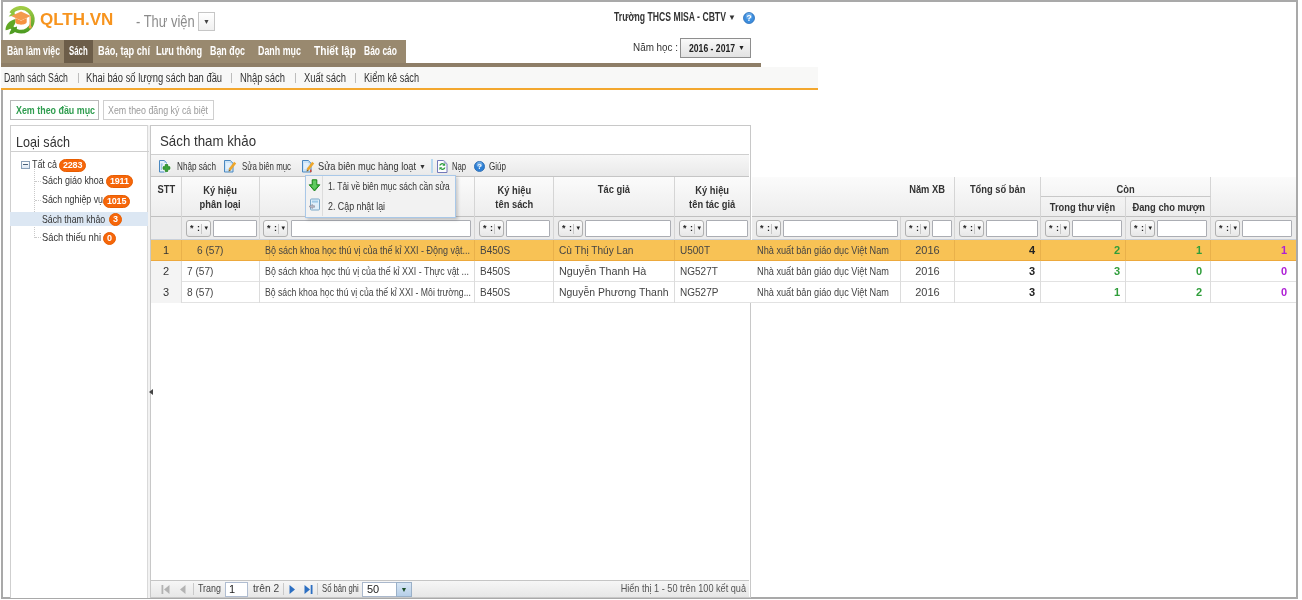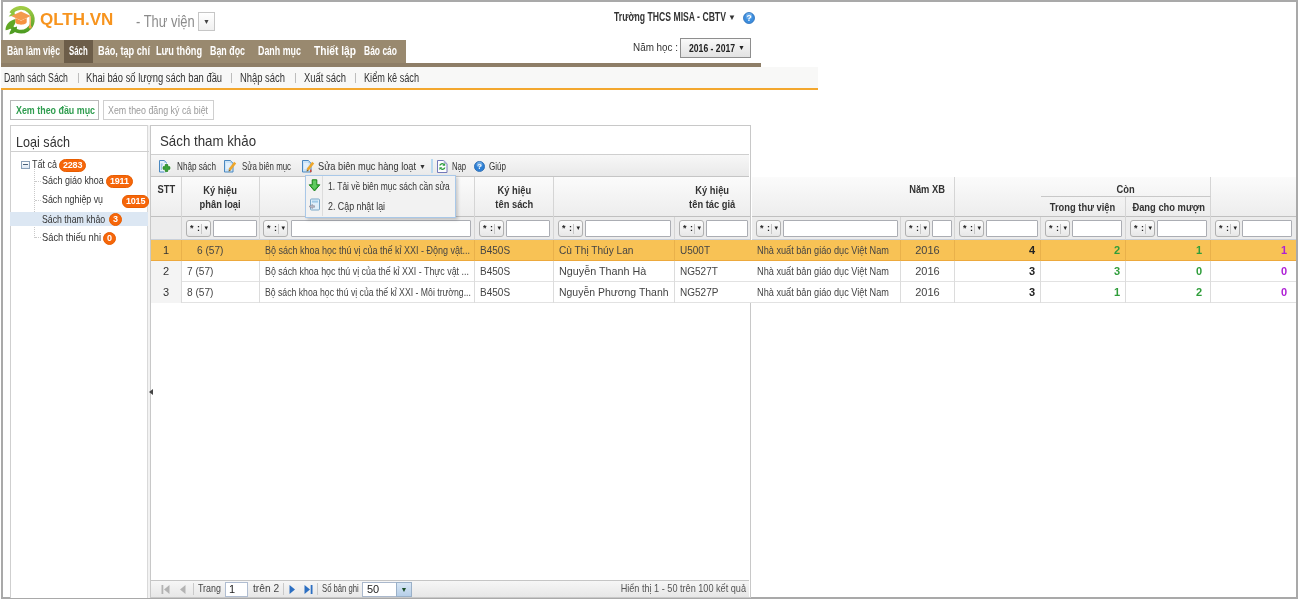--- a/index.html
+++ b/index.html
@@ -96,21 +96,21 @@
   <div class="abs" style="left:35px;top:219px;width:6px;height:1px;border-top:1px dotted #c9c9c9;"></div>
   <div class="abs" style="left:35px;top:237px;width:6px;height:1px;border-top:1px dotted #c9c9c9;"></div>
   <div class="abs" style="left:10px;top:212px;width:138px;height:14px;background:#dce7f3;"></div>
   <div class="abs" style="left:21px;top:161px;width:9px;height:8px;box-sizing:border-box;border:1px solid #8aa0b8;background:linear-gradient(#fff,#dde8f4);"></div>
   <div class="abs" style="left:23px;top:164px;width:5px;height:1px;background:#4a6078;"></div>
   <div class="trow" style="top:155px;left:32px;transform:scaleX(0.78);">Tất cả</div>
   <div class="badge" style="left:59px;top:159px;">2283</div>
   <div class="trow" style="top:171px;left:42px;transform:scaleX(0.78);">Sách giáo khoa</div>
   <div class="badge" style="left:106px;top:175px;">1911</div>
   <div class="trow" style="top:190px;left:42px;transform:scaleX(0.77);">Sách nghiệp vụ</div>
-  <div class="badge" style="left:122px;top:195px;border-radius:6px;">1015</div>
+  <div class="badge" style="left:103px;top:195px;">1015</div>
   <div class="trow" style="top:210px;left:42px;transform:scaleX(0.76);">Sách tham khảo</div>
   <div class="badge" style="left:109px;top:213px;">3</div>
   <div class="trow" style="top:228px;left:42px;transform:scaleX(0.81);">Sách thiếu nhi</div>
   <div class="badge" style="left:103px;top:232px;">0</div>
 
   <div class="abs" style="left:150px;top:125px;width:601px;height:473px;box-sizing:border-box;border:1px solid #c8c8c8;background:#fff;"></div>
   <div class="t" style="left:160px;top:133px;font-size:15px;color:#333;line-height:15px;transform:scaleX(0.886);">Sách tham khảo</div>
   <div class="abs" style="left:151px;top:154px;width:598px;height:23px;box-sizing:border-box;border-top:1px solid #cfcfcf;border-bottom:1px solid #c5c5c5;background:linear-gradient(#f7f7f7,#e9e9e9);"></div>
 
   <svg class="abs" style="left:159px;top:160px" width="13" height="13" viewBox="0 0 13 13">
@@ -154,22 +154,24 @@
     <text x="5.5" y="8.2" font-size="7.5" font-weight="bold" fill="#fff" text-anchor="middle">?</text>
   </svg>
   <div class="t" style="left:489px;top:161px;font-size:11px;color:#333;line-height:11px;transform:scaleX(0.733);">Giúp</div>
 
   <div class="abs" style="left:151px;top:177px;width:599px;height:40px;background:linear-gradient(#fbfbfb,#ededed);border-bottom:1px solid #c0c0c0;box-sizing:border-box;"></div>
   <div class="abs" style="left:752px;top:177px;width:544px;height:40px;background:linear-gradient(#fbfbfb,#ededed);border-bottom:1px solid #c0c0c0;box-sizing:border-box;"></div>
   <div class="hcell" style="left:151px;top:177px;width:31px;height:40px;padding-top:6px;"><span class="hs">STT</span></div>
   <div class="hcell" style="left:182px;top:177px;width:78px;height:40px;padding-top:6px;line-height:14px;"><span class="hs">Ký hiệu<br>phân loại</span></div>
   <div class="hcell" style="left:260px;top:177px;width:215px;height:40px;padding-top:6px;"><span class="hs">Tên sách</span></div>
   <div class="hcell" style="left:475px;top:177px;width:79px;height:40px;padding-top:6px;line-height:14px;"><span class="hs">Ký hiệu<br>tên sách</span></div>
+  <div class="hcell" style="left:554px;top:177px;width:121px;height:40px;padding-top:6px;"><span class="hs">Tác giả</span></div>
   <div class="hcell" style="left:675px;top:177px;width:75px;height:40px;padding-top:6px;line-height:14px;border-right:none;"><span class="hs">Ký hiệu<br>tên tác giả</span></div>
   <div class="hcell" style="left:901px;top:177px;width:54px;height:40px;padding-top:6px;"><span class="hs">Năm XB</span></div>
+  <div class="hcell" style="left:955px;top:177px;width:86px;height:40px;padding-top:6px;"><span class="hs">Tổng số bản</span></div>
   <div class="hcell" style="left:1041px;top:177px;width:170px;height:20px;padding-top:6px;border-bottom:1px solid #c8c8c8;"><span class="hs">Còn</span></div>
   <div class="hcell" style="left:1041px;top:197px;width:85px;height:20px;padding-top:4px;"><span class="hs">Trong thư viện</span></div>
   <div class="hcell" style="left:1126px;top:197px;width:85px;height:20px;padding-top:4px;"><span class="hs">Đang cho mượn</span></div>
 
   <div class="abs" style="left:151px;top:217px;width:599px;height:23px;background:#ececec;border-bottom:1px solid #c9d0da;box-sizing:border-box;"></div>
   <div class="abs" style="left:752px;top:217px;width:544px;height:23px;background:#ececec;border-bottom:1px solid #c9d0da;box-sizing:border-box;"></div>
   <div class="vsep" style="left:181px;"></div>
     <div class="vsep" style="left:259px;"></div>
     <div class="vsep" style="left:474px;"></div>
     <div class="vsep" style="left:553px;"></div>

